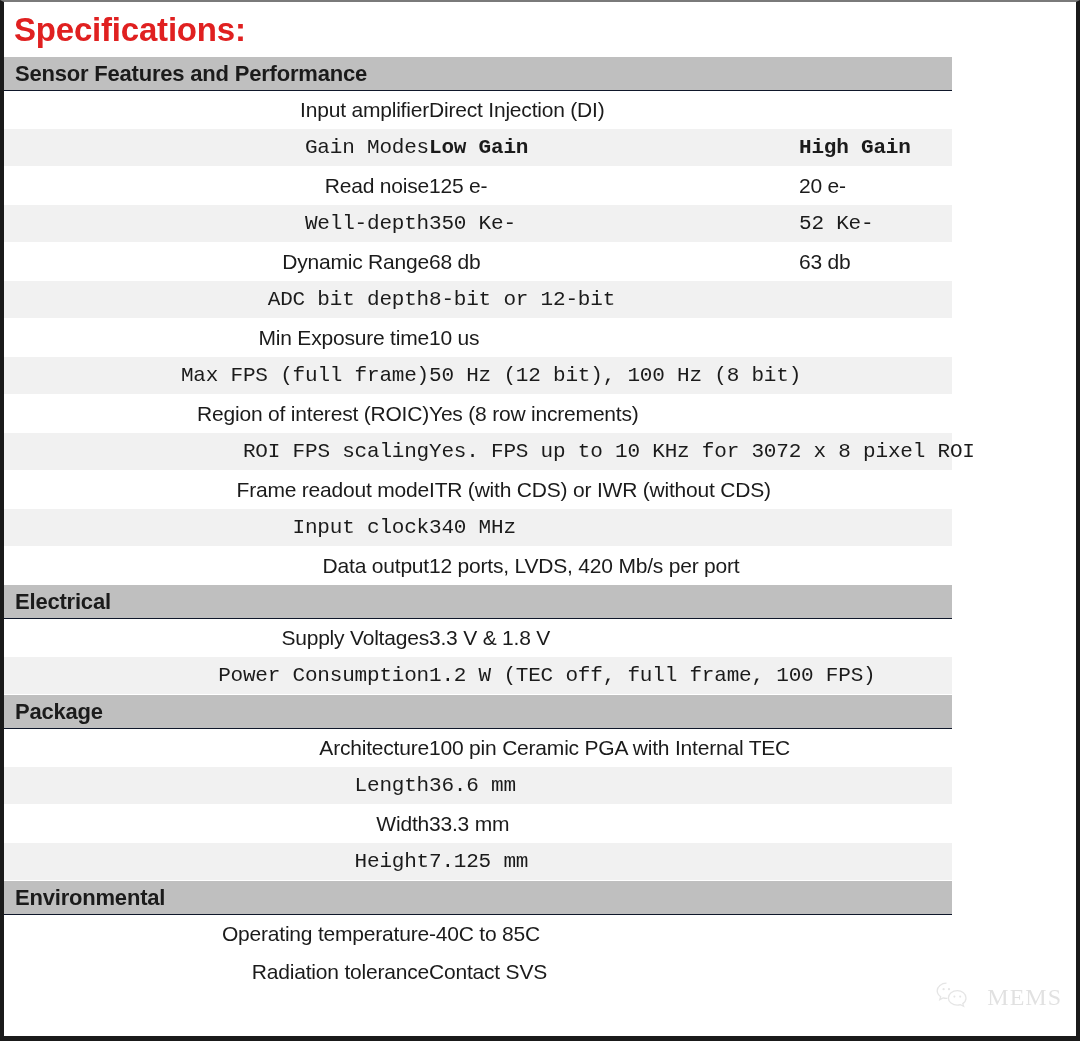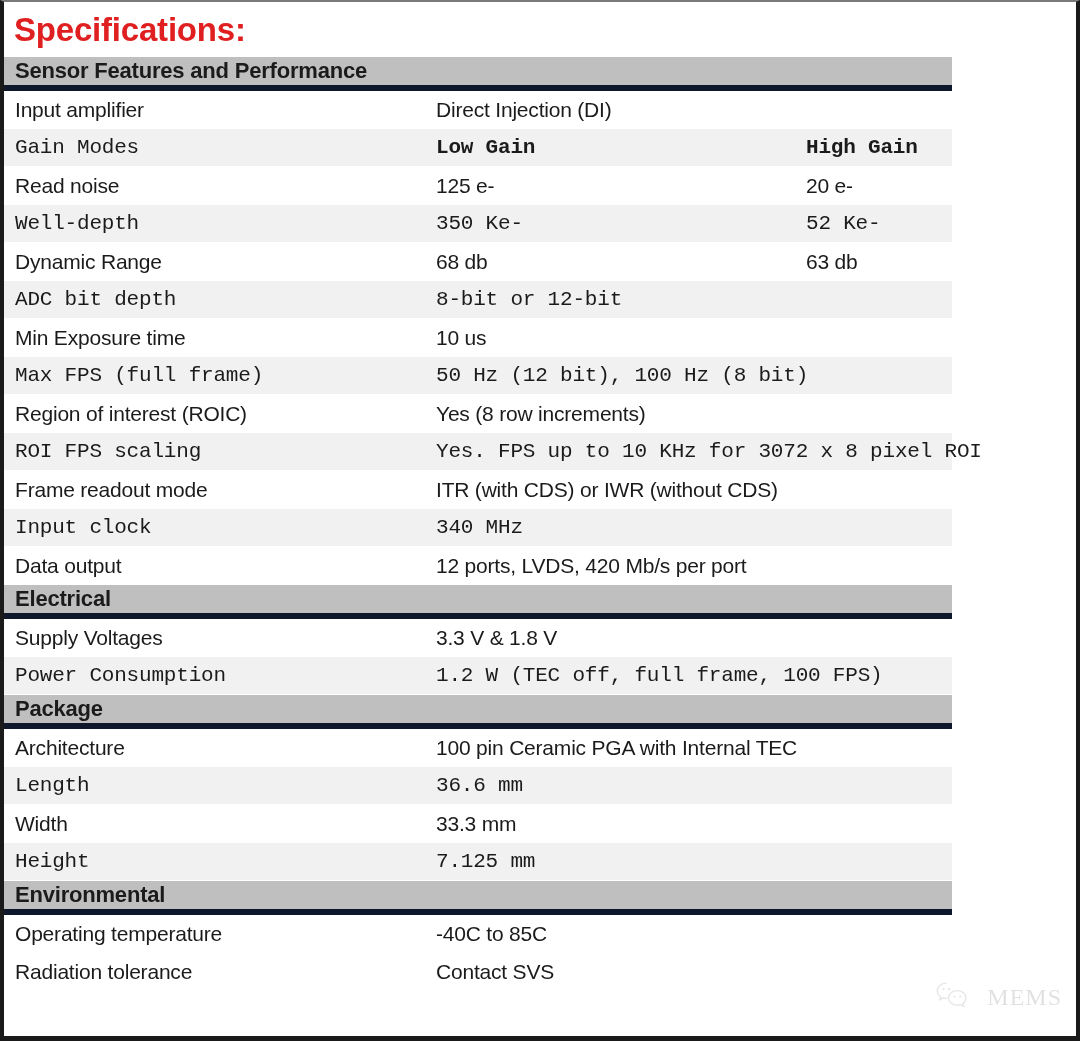--- a/index.html
+++ b/index.html
@@ -64,21 +64,21 @@
   }
 
   
   .section-header {
     height: 34px;
     background: #BFBFBF;
     display: flex;
     align-items: center;
     padding-left: 11px;
     box-sizing: border-box;
-    border-bottom: 6px solid #0f172a;
+    border-bottom: 1px solid #0f172a;
   }
   .section-header .section-label {
     font-size: 22px;
     font-weight: bold;
     color: #1b1b1b;
     line-height: 1;
     letter-spacing: -0.2px;
   }
 
   
@@ -97,31 +97,31 @@
   .cell-label {
     width: 425px;
     flex: 0 0 425px;
     padding-left: 11px;
     box-sizing: border-box;
     font-size: 21px;
     color: #1b1b1b;
     line-height: 1;
     letter-spacing: -0.2px;
     white-space: nowrap;
+    text-align: right;
   }
   .cell-v1 {
     width: 370px;
     flex: 0 0 370px;
     box-sizing: border-box;
     font-size: 21px;
     color: #1b1b1b;
     line-height: 1;
     letter-spacing: -0.2px;
     white-space: nowrap;
-    margin-left: 7px;
   }
   .cell-v2 {
     flex: 1 1 auto;
     box-sizing: border-box;
     font-size: 21px;
     color: #1b1b1b;
     line-height: 1;
     letter-spacing: -0.2px;
     white-space: nowrap;
   }

